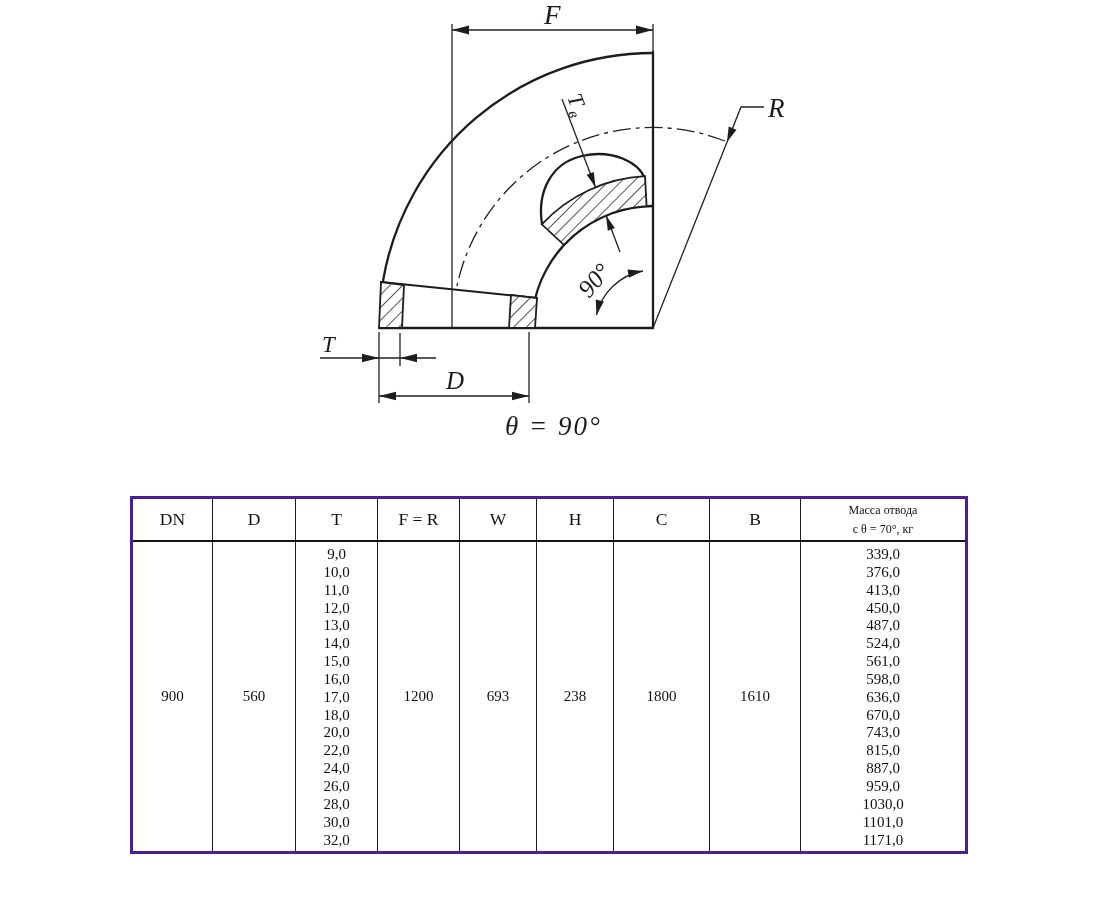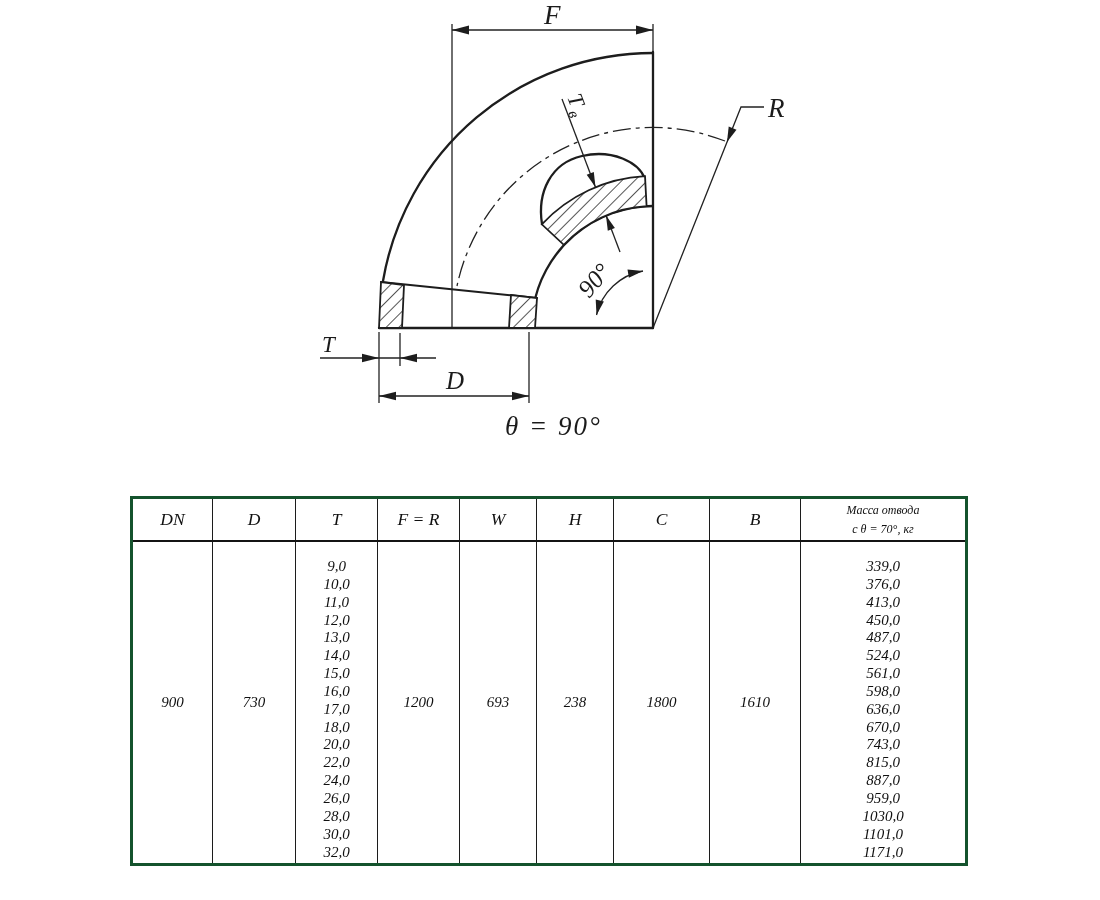--- a/index.html
+++ b/index.html
@@ -6,32 +6,31 @@
   .page {
     position:relative; width:1100px; height:900px; background:#fff;
     font-family:"Liberation Serif", serif; color:#151515; overflow:hidden;
   }
   .drawing-svg { position:absolute; left:0; top:0; }
   .dim-text { font-family:"Liberation Serif", serif; font-style:italic; fill:#1b1b1b; }
 
   .table-wrap { position:absolute; left:130px; top:496px; }
   table.dims {
     border-collapse:collapse; table-layout:fixed;
-    border:3px solid #14532d;
-    font-style:italic;
+    border:3px solid #4c1d95;
   }
   table.dims th, table.dims td {
     border:1.5px solid #1c1c1c; text-align:center; padding:0; color:#101010;
     font-weight:normal;
   }
   table.dims thead th { height:41px; font-size:17.5px; border-bottom:2px solid #141414; }
   table.dims thead th .hdr2line div { line-height:19px; font-size:12px; }
   table.dims tbody td { height:305px; font-size:15px; vertical-align:middle; }
   table.dims tbody td.list {
-    vertical-align:top; padding-top:16px; line-height:17.85px; white-space:pre-line;
+    vertical-align:top; padding-top:4px; line-height:17.85px; white-space:pre-line;
   }
 </style>
 </head>
 <body>
 
 <div class="page">
 
   <svg class="drawing-svg" width="1100" height="480" viewBox="0 0 1100 480">
     <defs>
       <pattern id="hatch" width="9" height="9" patternUnits="userSpaceOnUse" patternTransform="rotate(45)">
@@ -124,21 +123,21 @@
             <div class="hdr2line">
               <div>Масса отвода</div>
               <div>с θ = 70°, кг</div>
             </div>
           </th>
         </tr>
       </thead>
       <tbody>
         <tr>
           <td>900</td>
-          <td>730</td>
+          <td>560</td>
           <td class="list">9,0
 10,0
 11,0
 12,0
 13,0
 14,0
 15,0
 16,0
 17,0
 18,0

